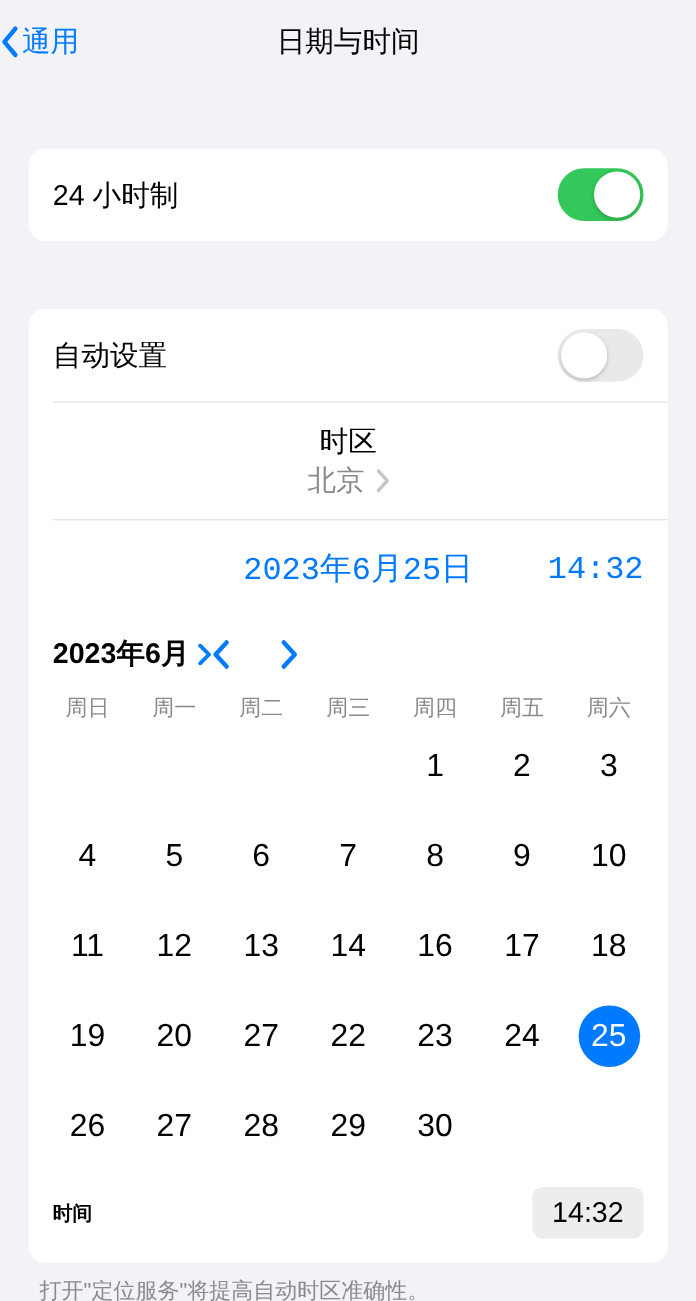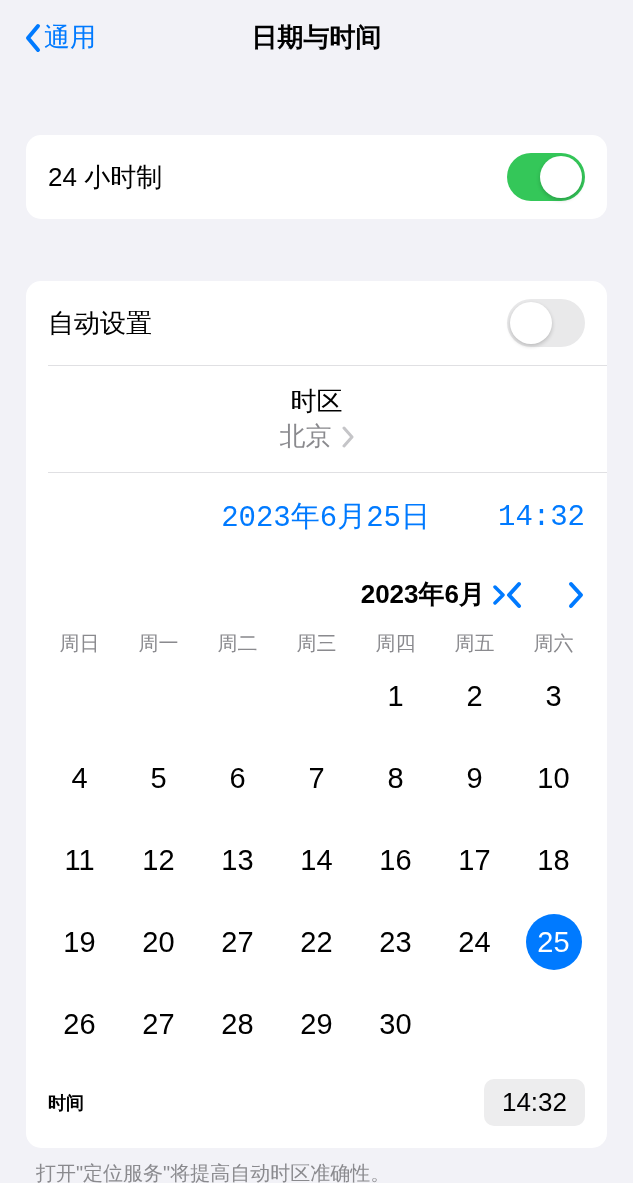--- a/index.html
+++ b/index.html
@@ -14,33 +14,33 @@
       display: flex;
       align-items: center;
       height: 75px;
       position: relative;
     }
     .back-button {
       display: flex;
       align-items: center;
       color: #007aff;
       font-size: 26px;
-      padding-left: 24px;
+      padding-left: 0;
       cursor: pointer;
     }
     .back-chevron {
       display: inline-flex;
       margin-right: 2px;
     }
     .nav-title {
       position: absolute;
       left: 50%;
       transform: translateX(-50%);
       font-size: 26px;
-      font-weight: 700;
+      font-weight: 400;
       color: #000;
     }
     .section {
       background: #fff;
       border-radius: 15px;
       margin: 0 26px;
       overflow: hidden;
     }
     .section.first { margin-top: 60px; }
     .section.second { margin-top: 62px; }
@@ -114,21 +114,21 @@
       cursor: pointer;
     }
     .time-display {
       color: #007aff;
       font-size: 29px;
       cursor: pointer;
     }
     .calendar-header {
       display: flex;
       align-items: center;
-      justify-content: flex-end;
+      justify-content: flex-start;
       padding: 28px 22px 14px 22px;
     }
     .month-picker {
       display: flex;
       align-items: center;
       cursor: pointer;
     }
     .month-label {
       font-size: 26px;
       font-weight: 600;

